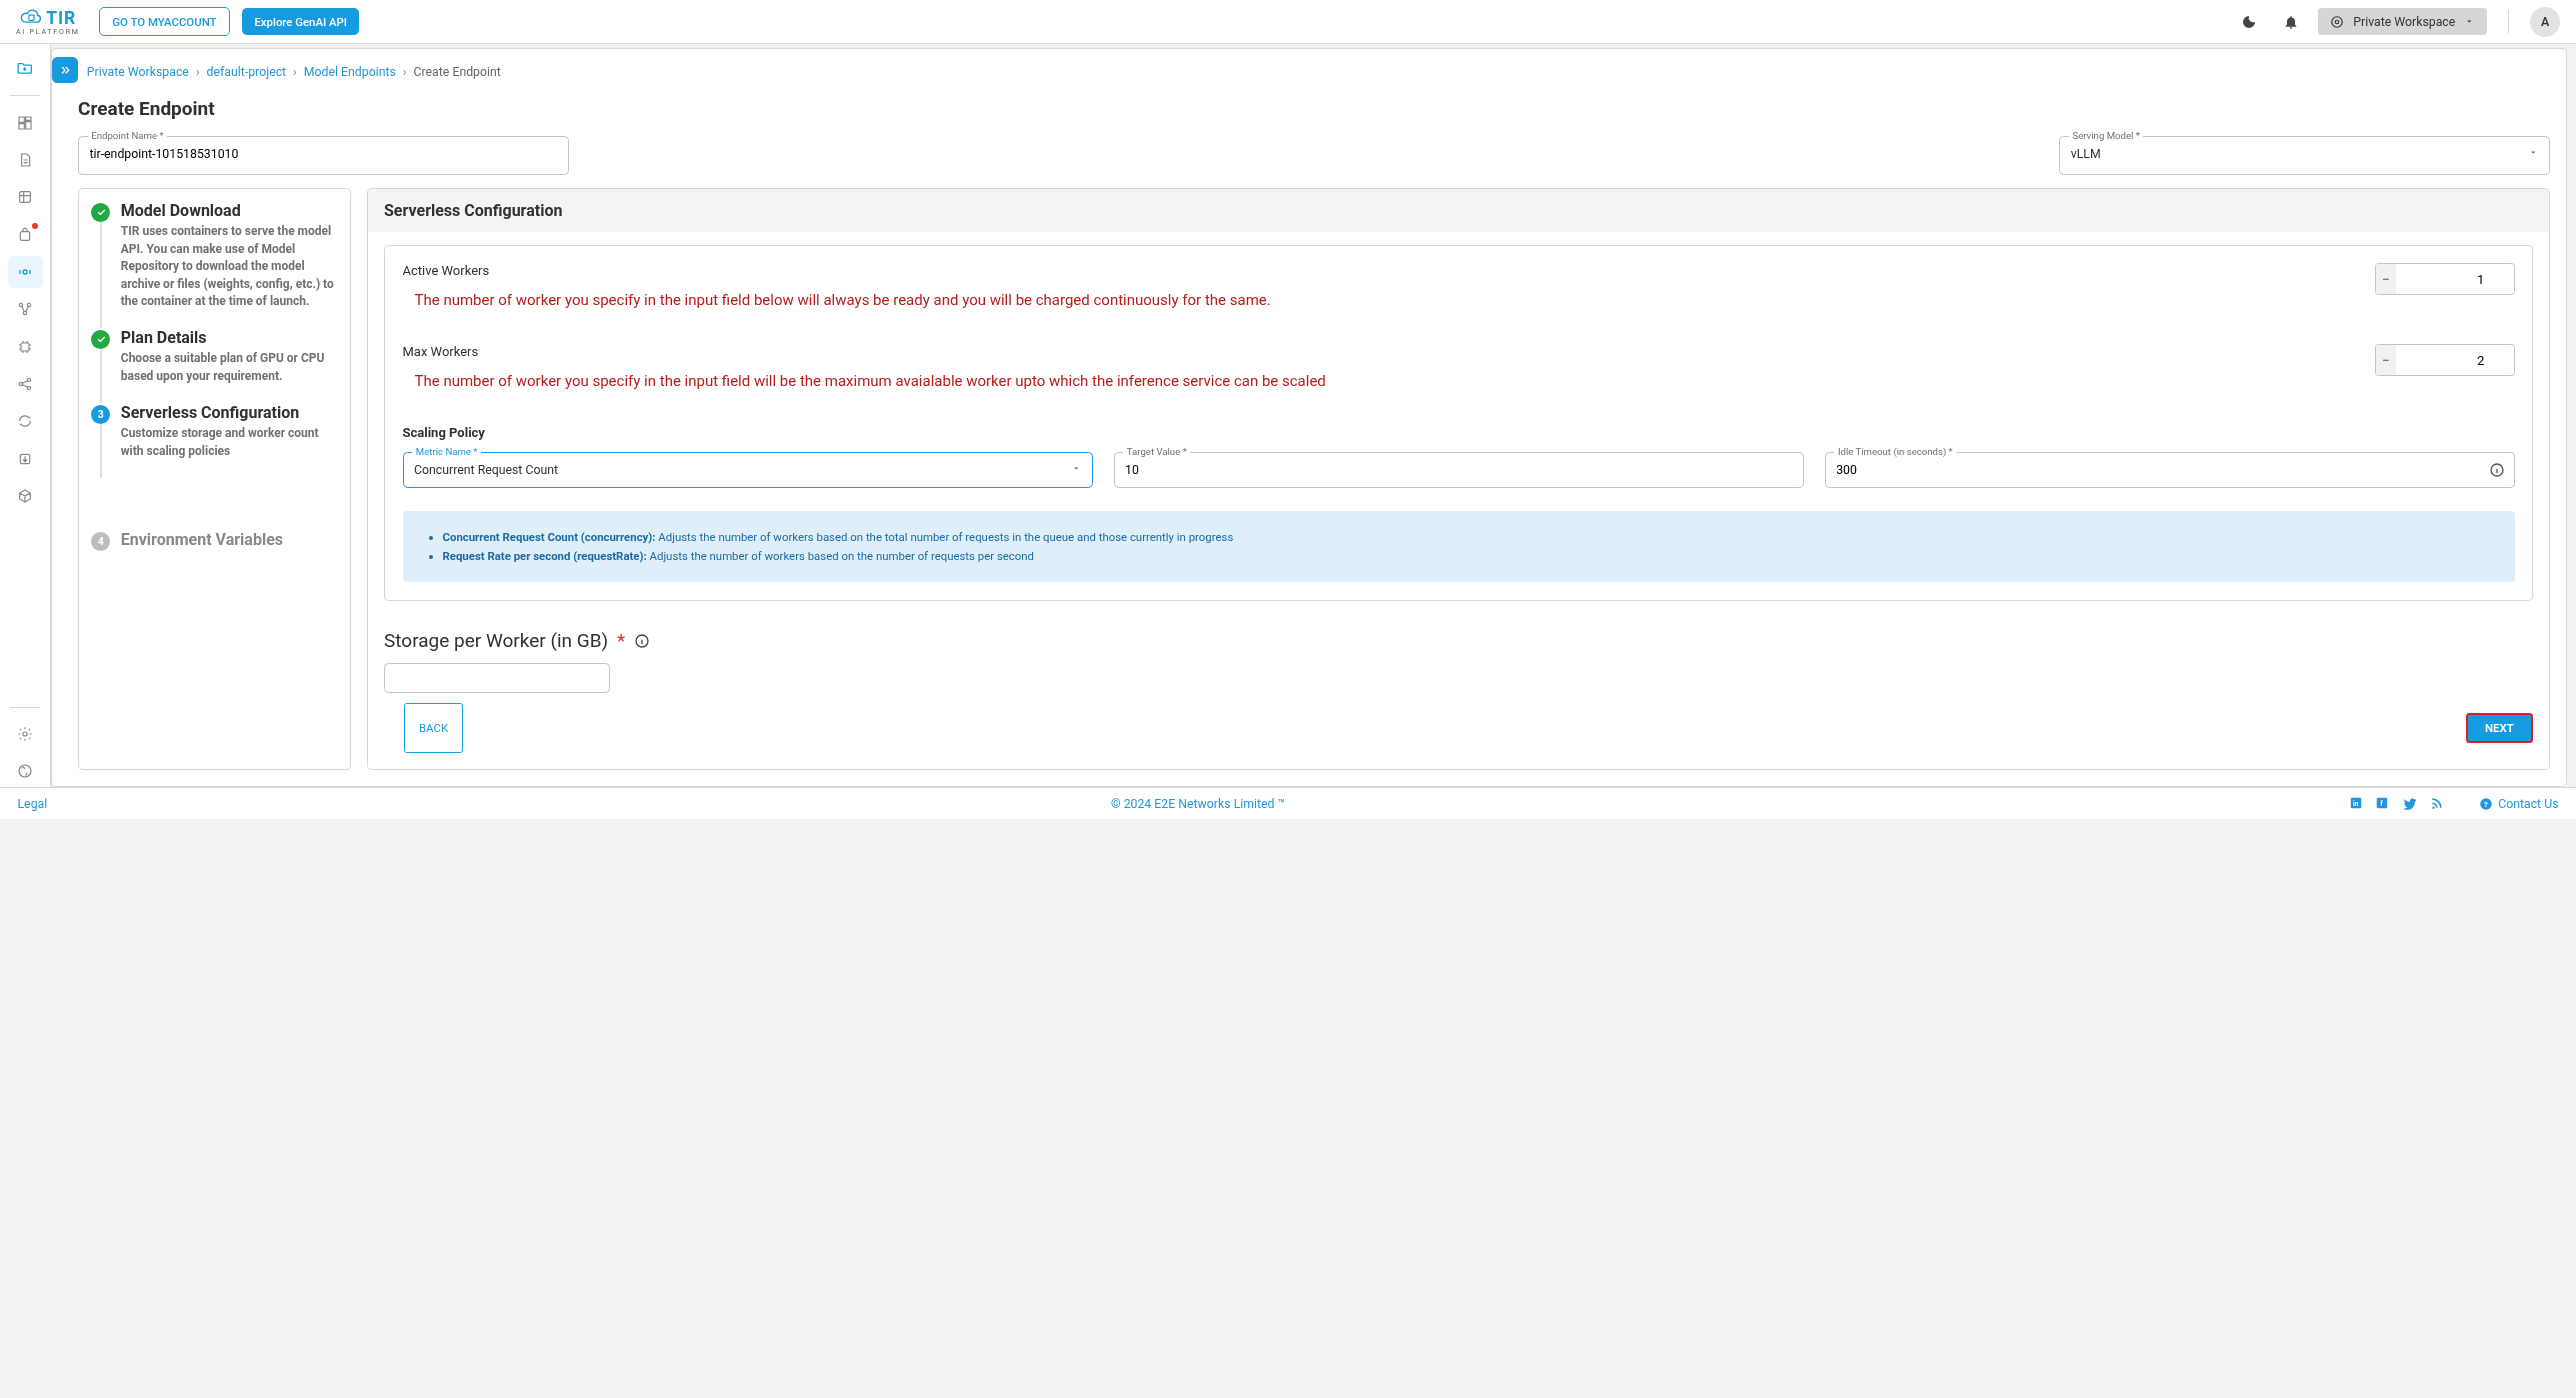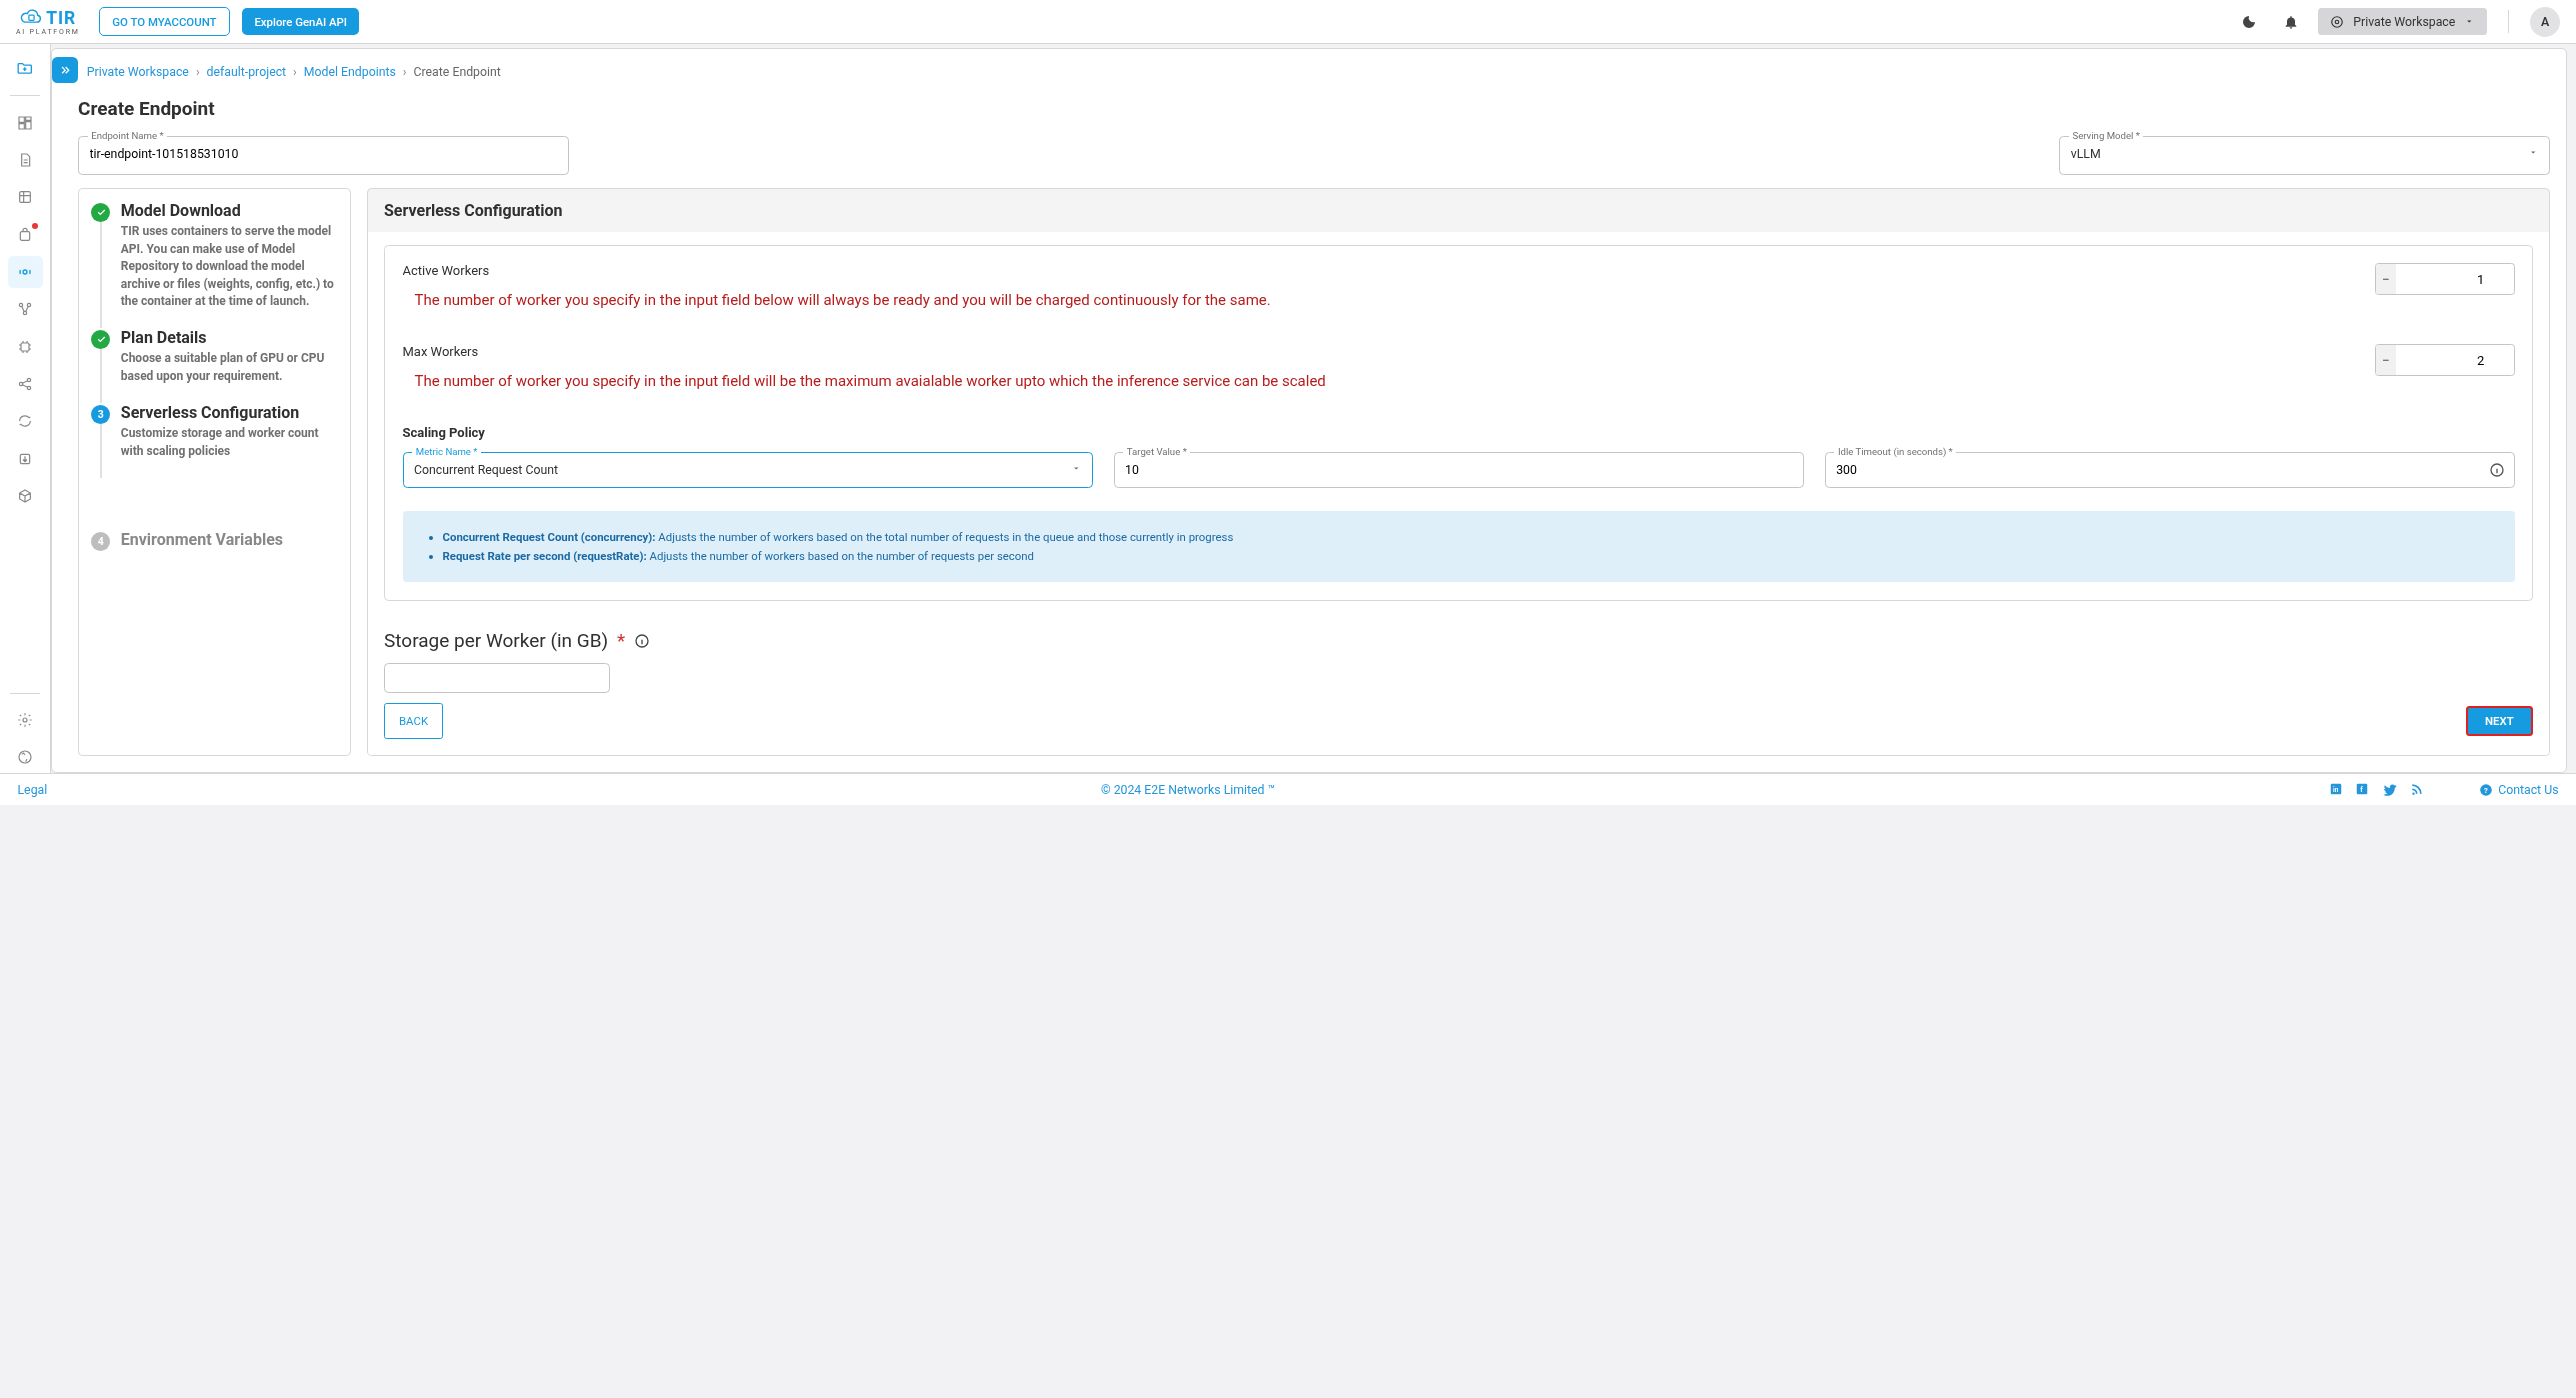--- a/index.html
+++ b/index.html
@@ -85,24 +85,24 @@
   .field.focus{border:1.8px solid var(--primary);}
   .info-ico{position:absolute;right:8.8px;top:50%;transform:translateY(-50%);color:#555;cursor:pointer;}
   .note{background:var(--info-bg);border-radius:3.5px;margin-top:23px;padding:14px 21px;color:#1b6aa3;font-size:11.4px;}
   .note ul{margin:0;padding-left:19px;}
   .note li{margin:5.3px 0;}
   .note b{font-weight:700;}
   .storage-row{display:flex;align-items:center;gap:8.8px;padding:16px 16px 5.3px 16px;font-size:19px;}
   .storage-row .req{color:#d32f2f;}
   .storage-field{margin:5.3px 16px 0 16px;border:0.9px solid var(--border2);border-radius:4.4px;width:226px;height:30px;}
   .nav-row{display:flex;justify-content:space-between;align-items:center;padding:10.5px 16px 16px 16px;}
-  .btn-outline-sm{background:#fff;border:0.9px solid var(--primary);color:var(--primary);border-radius:2.6px;padding:10px 14px;font-size:11.4px;cursor:pointer;}
+  .btn-outline-sm{background:#fff;border:0.9px solid var(--primary);color:var(--primary);border-radius:2.6px;padding:17px 14px;font-size:11.4px;cursor:pointer;margin-left:20px;}
   .btn-next{background:var(--primary);color:#fff;border:2.6px solid #e02020;border-radius:3.5px;padding:6.1px 17.5px;font-size:11.4px;font-weight:600;cursor:pointer;}
   
-  .footer{height:32px;background:#fff;border-top:0.9px solid var(--border);display:flex;align-items:center;padding:0 17.5px;font-size:12.3px;gap:20px;}
+  .footer{height:32px;background:#fff;border-top:0.9px solid var(--border);display:flex;align-items:center;padding:0 17.5px;font-size:12.3px;}
   .footer a{color:var(--link);text-decoration:none;cursor:pointer;}
   .footer .center{flex:1;text-align:center;color:var(--link);}
   .footer .socials{display:flex;gap:12.3px;color:var(--link);}
   .footer .contact{display:flex;align-items:center;gap:5.3px;margin-left:35px;}
   svg{display:block;}
 </style>
 </head>
 <body>
 
 <div class="topbar">

